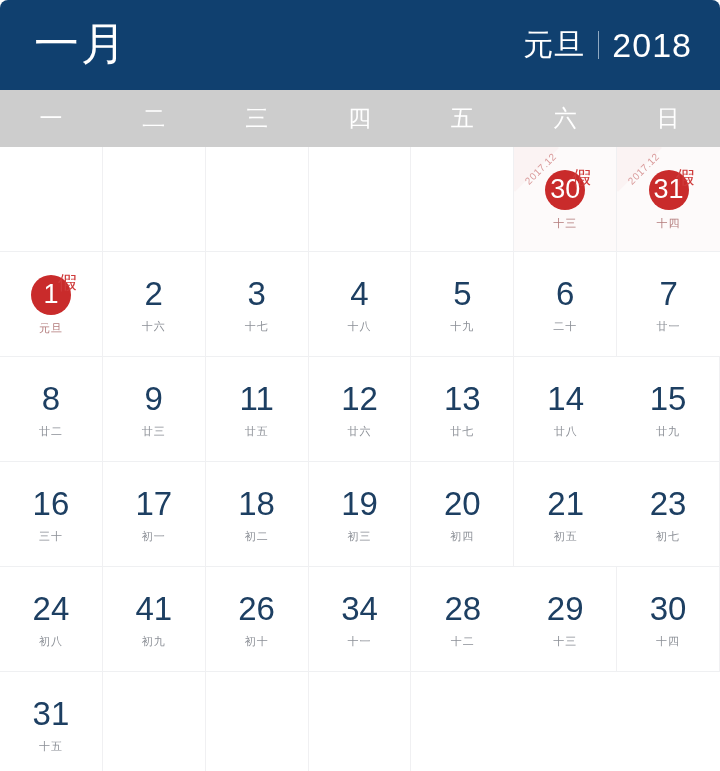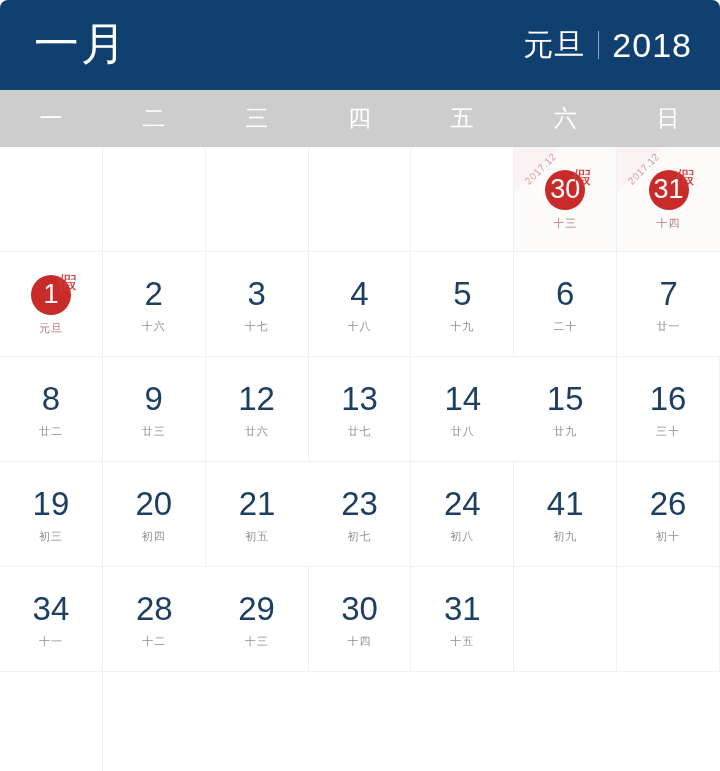--- a/index.html
+++ b/index.html
@@ -264,40 +264,52 @@
       </div>
       <div class="day-cell">
         <div class="day-number">8</div>
         <div class="day-lunar">廿二</div>
       </div>
       <div class="day-cell">
         <div class="day-number">9</div>
         <div class="day-lunar">廿三</div>
       </div>
       <div class="day-cell">
+        <div class="day-number">11</div>
+        <div class="day-lunar">廿五</div>
+      </div>
+      <div class="day-cell">
         <div class="day-number">12</div>
         <div class="day-lunar">廿六</div>
       </div>
       <div class="day-cell">
         <div class="day-number">13</div>
         <div class="day-lunar">廿七</div>
       </div>
       <div class="day-cell col-last">
         <div class="day-number">14</div>
         <div class="day-lunar">廿八</div>
       </div>
       <div class="day-cell">
         <div class="day-number">15</div>
         <div class="day-lunar">廿九</div>
       </div>
       <div class="day-cell">
         <div class="day-number">16</div>
         <div class="day-lunar">三十</div>
       </div>
       <div class="day-cell">
+        <div class="day-number">17</div>
+        <div class="day-lunar">初一</div>
+      </div>
+      <div class="day-cell">
+        <div class="day-number">18</div>
+        <div class="day-lunar">初二</div>
+      </div>
+      <div class="day-cell">
         <div class="day-number">19</div>
         <div class="day-lunar">初三</div>
       </div>
       <div class="day-cell">
         <div class="day-number">20</div>
         <div class="day-lunar">初四</div>
       </div>
       <div class="day-cell col-last">
         <div class="day-number">21</div>
         <div class="day-lunar">初五</div>

